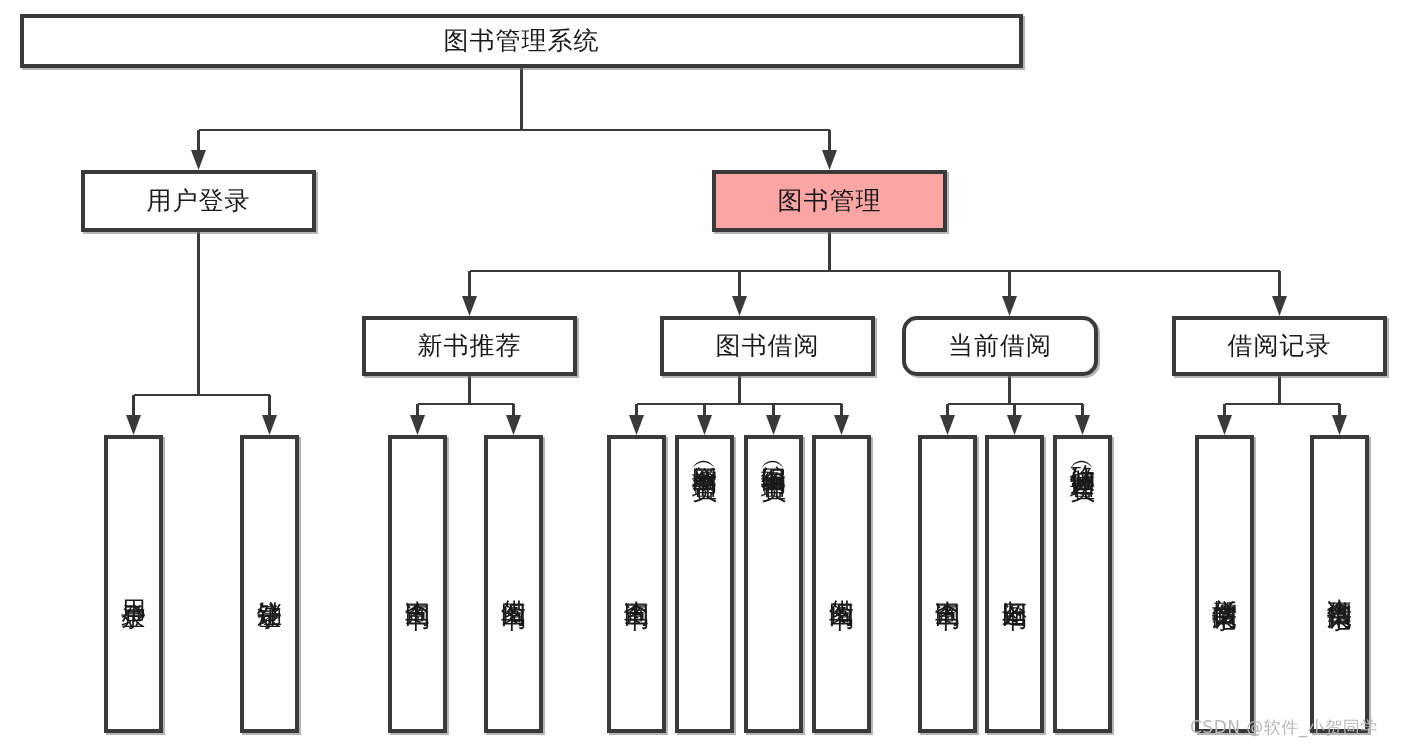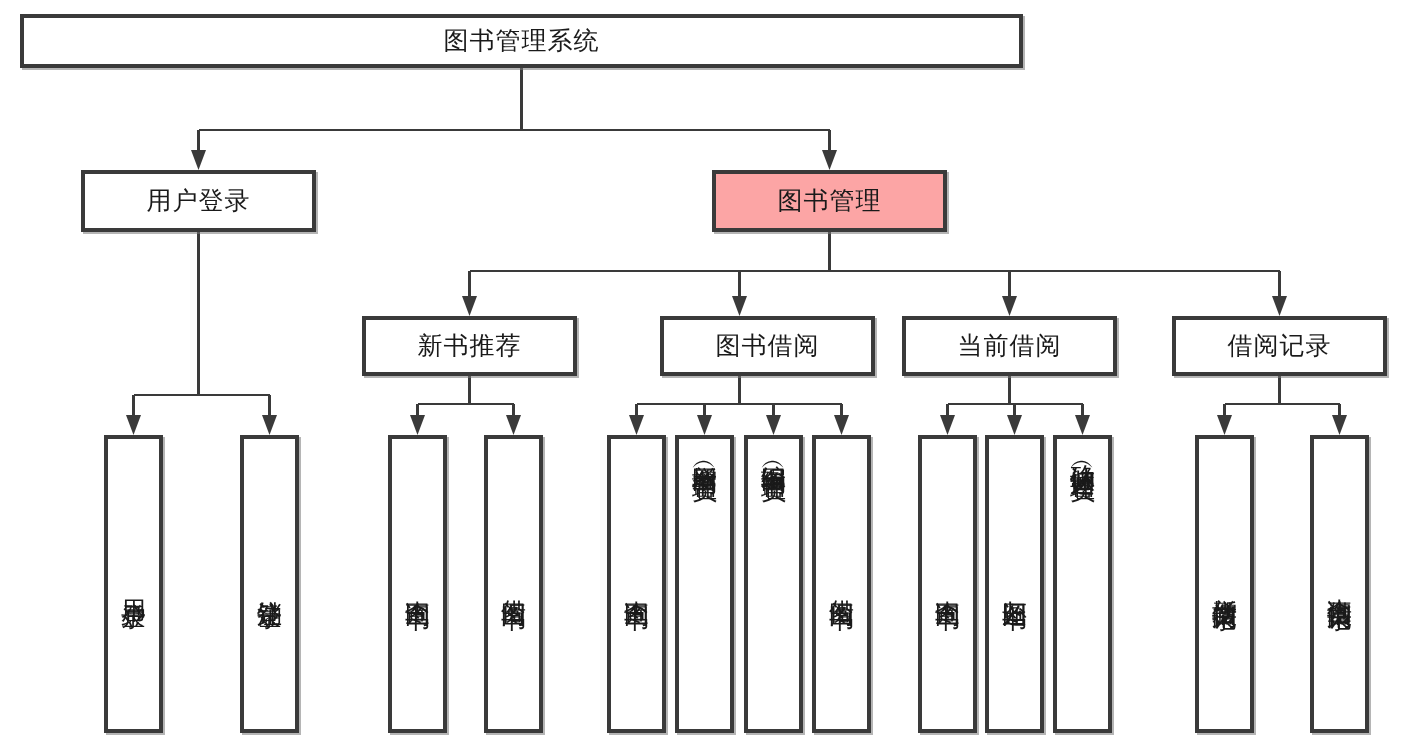--- a/index.html
+++ b/index.html
@@ -144,21 +144,21 @@
       </div>
       <div class="node horizontal" style="left: 712px; top: 170px; width: 235px; height: 62px; border-color: rgb(58, 58, 58); background: #fca5a5;">
         <span class="node-label" style="color: rgb(26, 26, 26);">图书管理</span>
       </div>
       <div class="node horizontal" style="left: 362px; top: 316px; width: 215px; height: 60px; border-color: rgb(58, 58, 58); background: rgb(255, 255, 255);">
         <span class="node-label" style="color: rgb(26, 26, 26);">新书推荐</span>
       </div>
       <div class="node horizontal" style="left: 660px; top: 316px; width: 215px; height: 60px; border-color: rgb(58, 58, 58); background: rgb(255, 255, 255);">
         <span class="node-label" style="color: rgb(26, 26, 26);">图书借阅</span>
       </div>
-      <div class="node horizontal" style="left: 902px; top: 316px; width: 215px; height: 60px; border-color: rgb(58, 58, 58); background: rgb(255, 255, 255);">
+      <div class="node horizontal" style="left: 902px; top: 316px; width: 196px; height: 60px; border-color: rgb(58, 58, 58); background: rgb(255, 255, 255); border-radius: 15px;">
         <span class="node-label" style="color: rgb(26, 26, 26);">当前借阅</span>
       </div>
       <div class="node horizontal" style="left: 1172px; top: 316px; width: 215px; height: 60px; border-color: rgb(58, 58, 58); background: rgb(255, 255, 255); align-items: center;">
         <span class="node-label" style="color: rgb(26, 26, 26);">借阅记录</span>
       </div>
       <div class="node vertical centered" style="left: 104px; top: 435px; width: 59px; height: 298px; border-color: rgb(58, 58, 58); background: rgb(255, 255, 255);">
         <span class="node-label" style="color: rgb(26, 26, 26);">用户登录</span>
       </div>
       <div class="node vertical centered" style="left: 240px; top: 435px; width: 59px; height: 298px; border-color: rgb(58, 58, 58); background: rgb(255, 255, 255);">
         <span class="node-label" style="color: rgb(26, 26, 26);">注销登录</span>
@@ -190,13 +190,14 @@
       <div class="node vertical" style="left: 1053px; top: 435px; width: 59px; height: 298px; border-color: rgb(58, 58, 58); background: rgb(255, 255, 255);">
         <span class="node-label" style="color: rgb(26, 26, 26);">确认归还（管理员）</span>
       </div>
       <div class="node vertical centered" style="left: 1195px; top: 435px; width: 59px; height: 298px; border-color: rgb(58, 58, 58); background: rgb(255, 255, 255);">
         <span class="node-label" style="color: rgb(26, 26, 26);">新增借阅记录</span>
       </div>
       <div class="node vertical centered" style="left: 1310px; top: 435px; width: 59px; height: 298px; border-color: rgb(58, 58, 58); background: rgb(255, 255, 255);">
         <span class="node-label" style="color: rgb(26, 26, 26);">查询借阅记录</span>
       </div>
     </div>
+  <div id="watermark">CSDN @软件_小贺同学</div>
 </div>
 
 </body></html>

